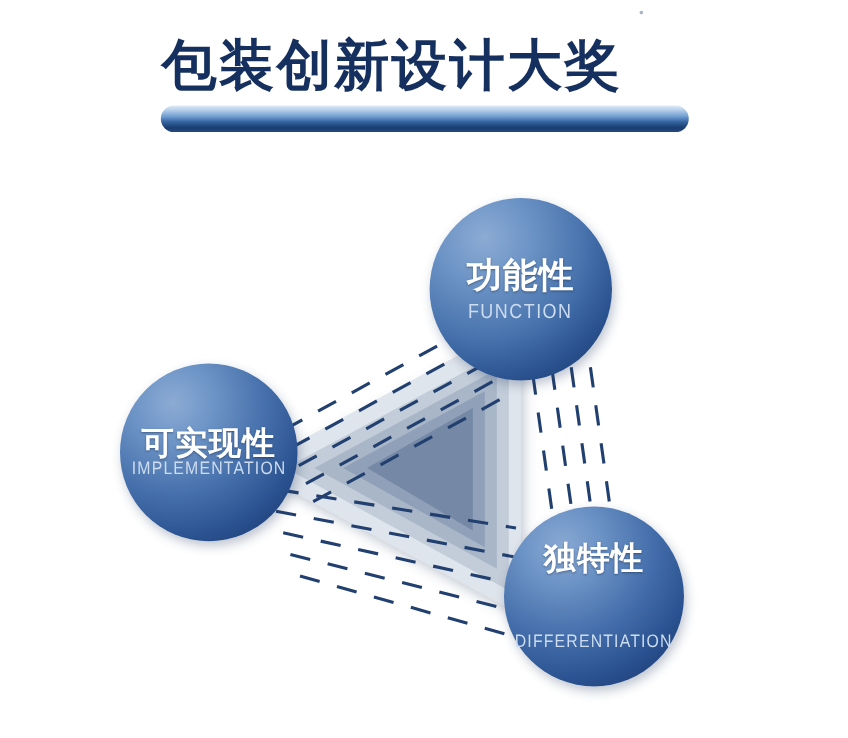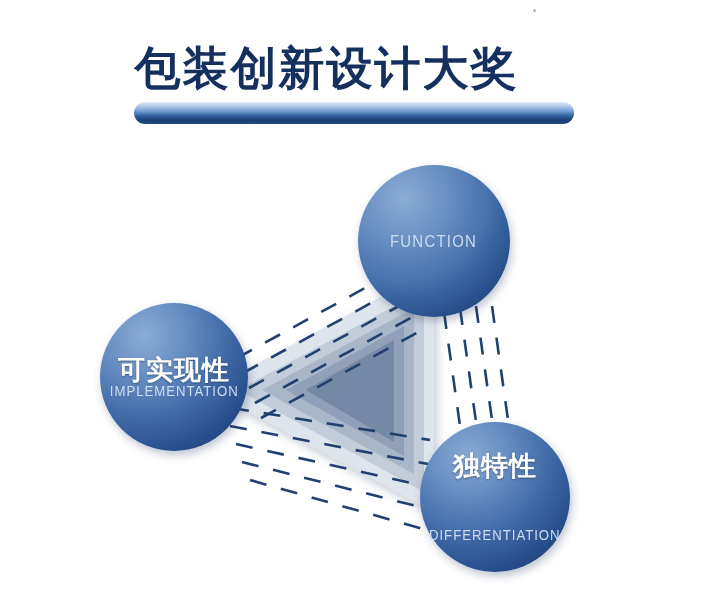--- a/index.html
+++ b/index.html
@@ -15,21 +15,21 @@
     width: 707px;
     height: 615px;
     background: #ffffff;
     overflow: hidden;
   }
 
   
   #title-block {
     position: absolute;
     left: 0;
-    top: 44px;
+    top: 30px;
     width: 653px;
     text-align: center;
   }
   #page-title {
     font-size: 46px;
     font-weight: bold;
     letter-spacing: 2px;
     color: #15305e;
     line-height: 1.05;
     font-family: "DejaVu Sans", "Liberation Sans", sans-serif;
@@ -207,20 +207,21 @@
       <g stroke="#22406f" stroke-width="2.6" stroke-linecap="butt" stroke-dasharray="17 15">
         <line x1="232" y1="268" x2="430" y2="300"></line>
         <line x1="230" y1="286" x2="428" y2="324"></line>
         <line x1="236" y1="304" x2="434" y2="348"></line>
         <line x1="242" y1="322" x2="440" y2="372"></line>
         <line x1="250" y1="340" x2="448" y2="396"></line>
       </g>
     </svg>
 
     <div class="node-circle" id="circle-function">
+      <div class="node-cn">功能性</div>
       <div class="node-en">FUNCTION</div>
     </div>
 
     <div class="node-circle" id="circle-implementation">
       <div class="node-cn">可实现性</div>
       <div class="node-en">IMPLEMENTATION</div>
     </div>
 
     <div class="node-circle" id="circle-differentiation">
       <div class="node-cn">独特性</div>

